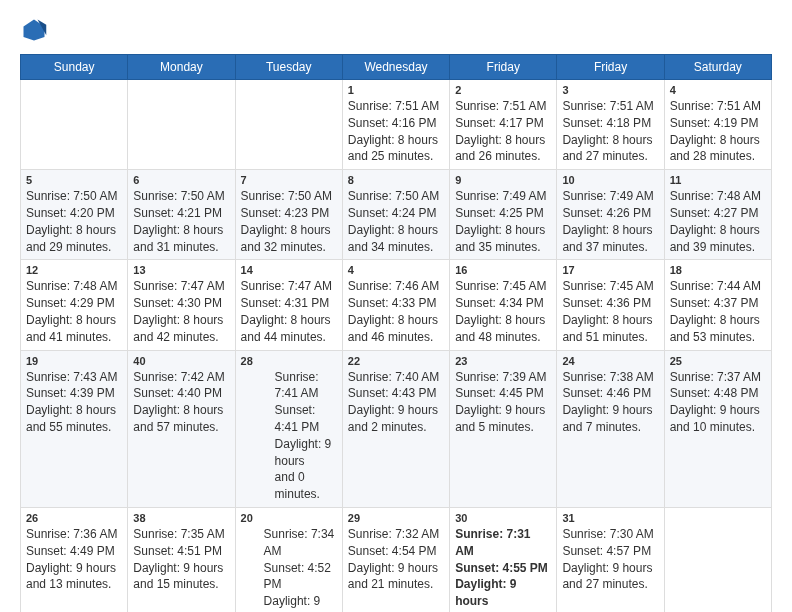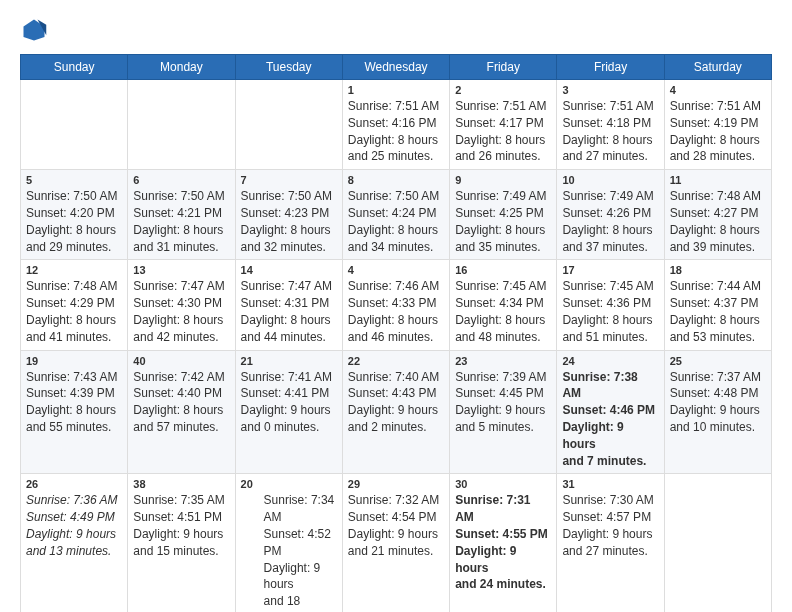--- a/index.html
+++ b/index.html
@@ -277,59 +277,59 @@
 and 55 minutes.</div>
           </td>
           <td>
             <span class="day-num">40</span>
             <div class="day-data" style="white-space: pre-line;">Sunrise: 7:42 AM
 Sunset: 4:40 PM
 Daylight: 8 hours
 and 57 minutes.</div>
           </td>
           <td>
-            <span class="day-num">21</span>
-            <div class="day-data" style="white-space: pre-line;">Sunrise: 7:41 AM
+            <span class="day-num">28</span>
+            <div class="day-data" style="white-space: pre-line; margin-left: 34px;">Sunrise: 7:41 AM
 Sunset: 4:41 PM
 Daylight: 9 hours
 and 0 minutes.</div>
           </td>
           <td>
             <span class="day-num">22</span>
             <div class="day-data" style="white-space: pre-line;">Sunrise: 7:40 AM
 Sunset: 4:43 PM
 Daylight: 9 hours
 and 2 minutes.</div>
           </td>
           <td>
             <span class="day-num">23</span>
             <div class="day-data" style="white-space: pre-line;">Sunrise: 7:39 AM
 Sunset: 4:45 PM
 Daylight: 9 hours
 and 5 minutes.</div>
           </td>
           <td>
             <span class="day-num">24</span>
-            <div class="day-data" style="white-space: pre-line; font-weight: bold;">Sunrise: 7:38 AM
+            <div class="day-data" style="white-space: pre-line;">Sunrise: 7:38 AM
 Sunset: 4:46 PM
 Daylight: 9 hours
 and 7 minutes.</div>
           </td>
           <td>
             <span class="day-num">25</span>
             <div class="day-data" style="white-space: pre-line;">Sunrise: 7:37 AM
 Sunset: 4:48 PM
 Daylight: 9 hours
 and 10 minutes.</div>
           </td>
         </tr>
         <tr>
           <td>
             <span class="day-num">26</span>
-            <div class="day-data" style="white-space: pre-line; font-style: italic;">Sunrise: 7:36 AM
+            <div class="day-data" style="white-space: pre-line;">Sunrise: 7:36 AM
 Sunset: 4:49 PM
 Daylight: 9 hours
 and 13 minutes.</div>
           </td>
           <td>
             <span class="day-num">38</span>
             <div class="day-data" style="white-space: pre-line;">Sunrise: 7:35 AM
 Sunset: 4:51 PM
 Daylight: 9 hours
 and 15 minutes.</div>

